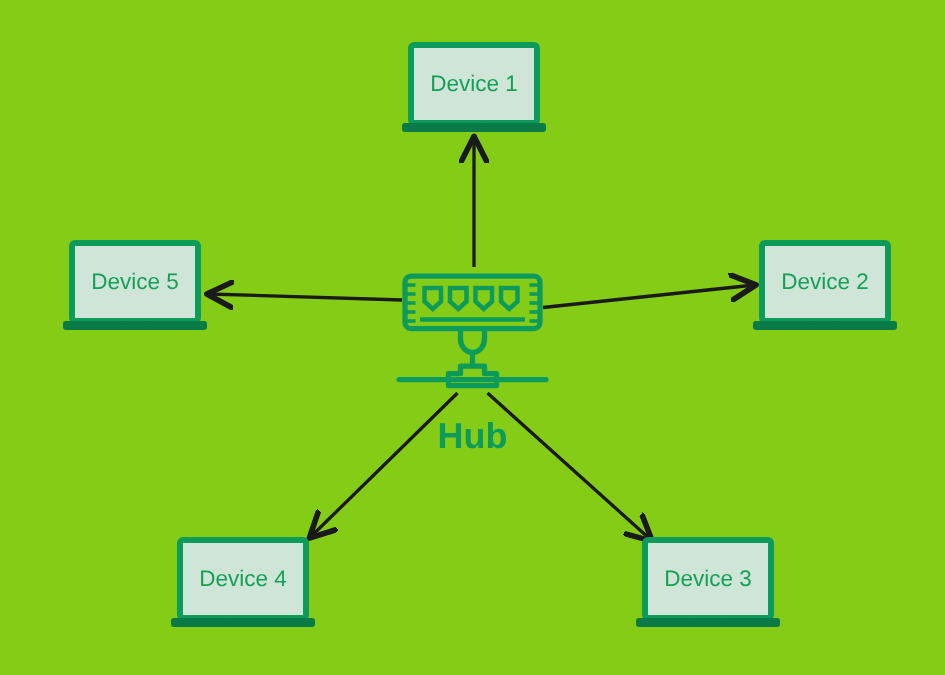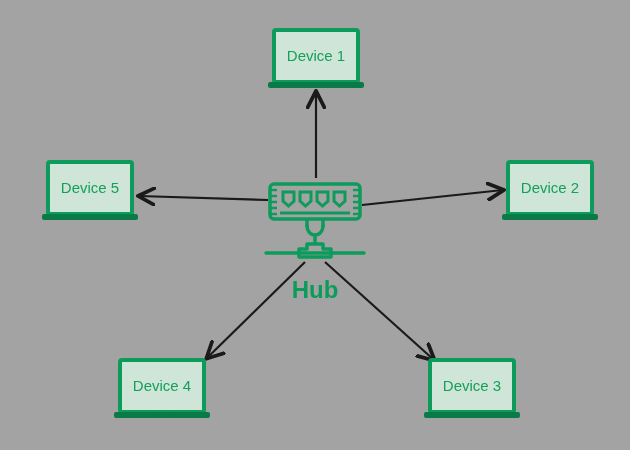--- a/index.html
+++ b/index.html
@@ -10,21 +10,21 @@
     width: 630px;
     height: 450px;
     background: #f4f4f4;
     font-family: "Liberation Sans", sans-serif;
     overflow: hidden;
   }
   #diagram-root {
     position: relative;
     width: 630px;
     height: 450px;
-    background: #a3a3a3;
+    background: #84cc16;
   }
   svg.canvas {
     position: absolute;
     top: 0;
     left: 0;
     width: 630px;
     height: 450px;
     display: block;
   }
   .device-label {

